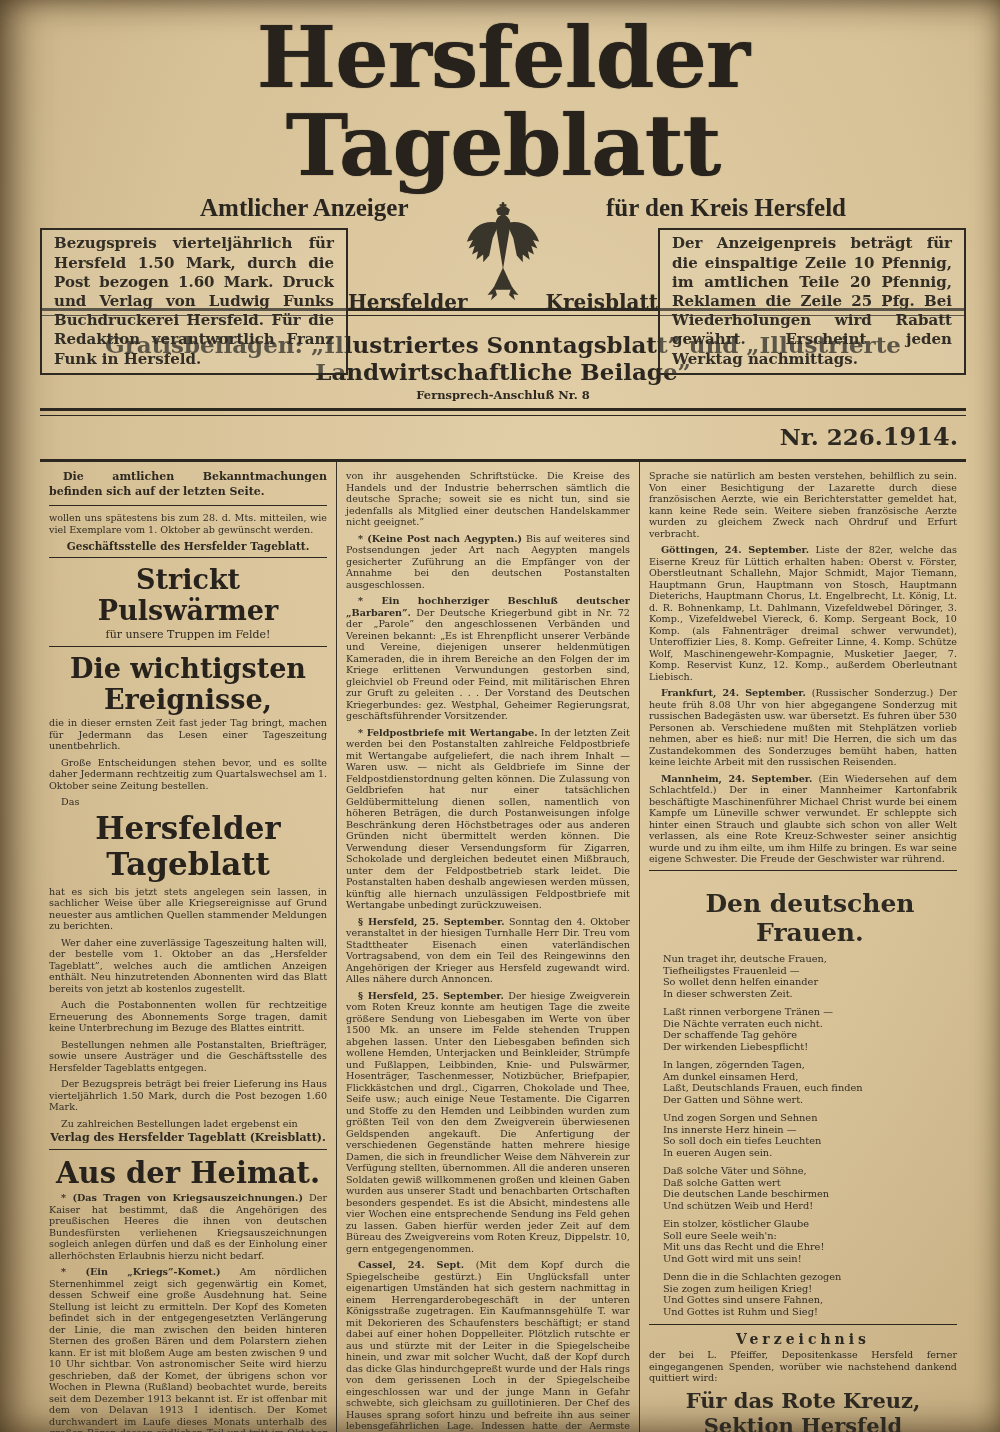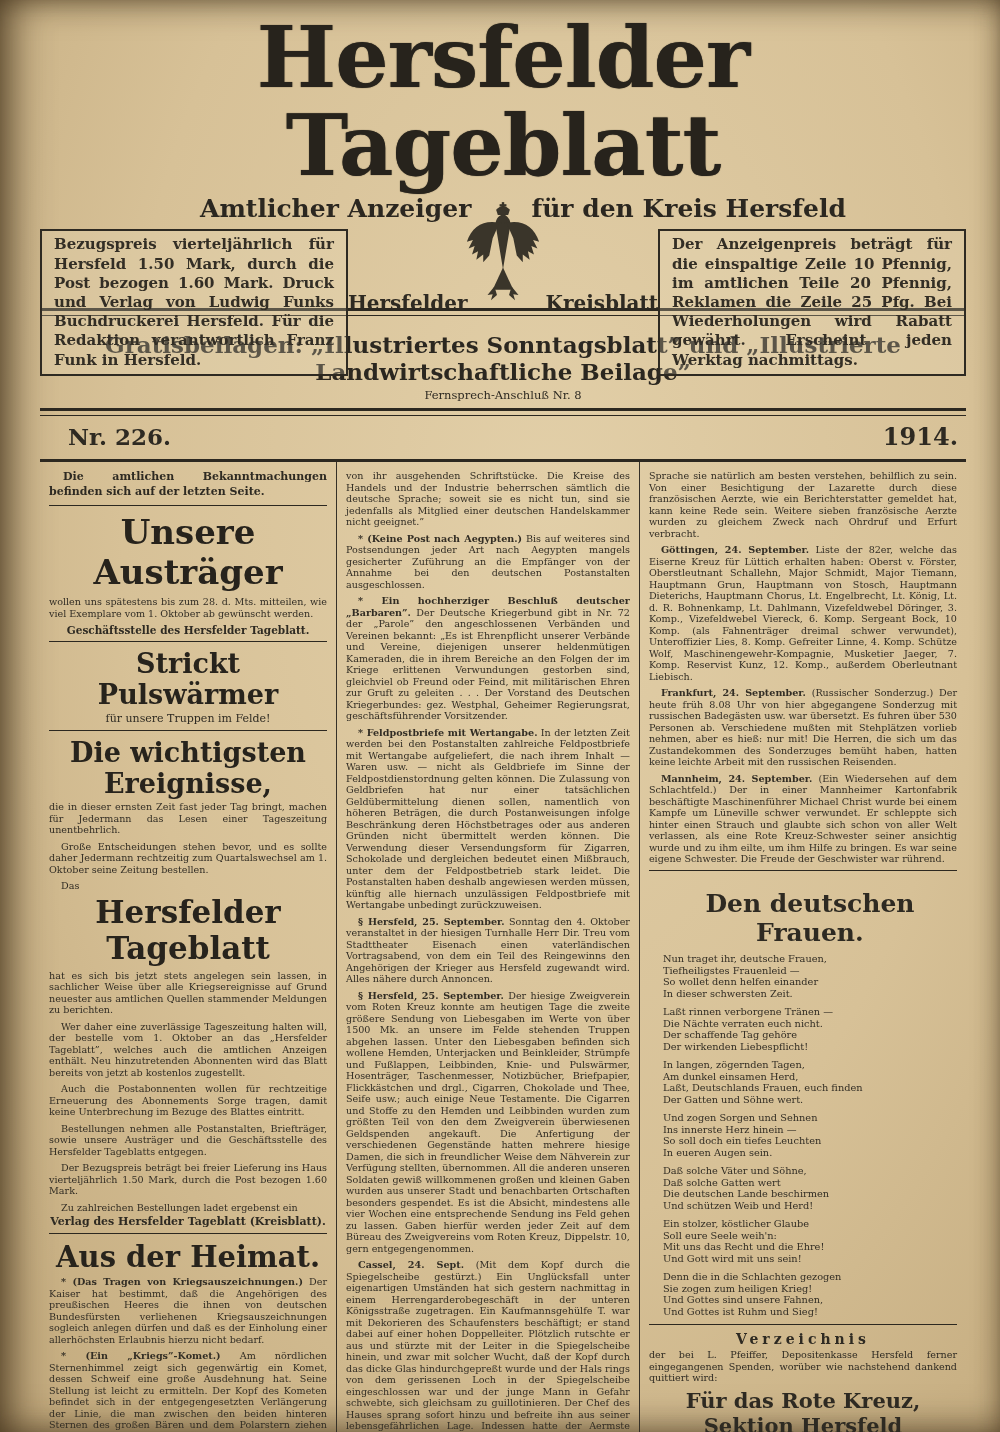--- a/index.html
+++ b/index.html
@@ -13,38 +13,38 @@
     font-family:"DejaVu Serif", serif;color:#2e2a22;
   }
   .inner{padding:10px 34px 0 40px;}
   
   .mast-title{
     margin:4px 0 0 0;text-align:center;font-size:84px;line-height:1.05;font-weight:bold;
     letter-spacing:-1px;color:#27231c;text-shadow:0 0 1px rgba(35,30,20,.85);
     font-family:"DejaVu Serif", serif;
   }
   .mast-mid{position:relative;margin-top:4px;height:108px;}
-  .subtitle-row{display:flex;justify-content:space-between;padding:0 120px;}
+  .subtitle-row{display:flex;justify-content:space-between;padding:0 120px;font-family:Liberation Serif, serif;}
   .subtitle-row span{font-size:25px;font-weight:bold;color:#2b2720;}
   .sub-left{margin-left:40px;}
   .boxes-row{display:flex;justify-content:space-between;align-items:center;margin-top:6px;}
   .info-box{
     width:318px;border:2px solid #2e2a22;padding:4px 12px;font-size:15px;line-height:1.28;
     font-weight:bold;text-align:justify;color:#332e25;background:rgba(235,222,190,.25);
   }
   .center-flank{display:flex;align-items:center;gap:78px;font-size:20px;font-weight:bold;}
   .eagle{position:absolute;left:50%;top:8px;transform:translateX(-50%);width:86px;height:100px;}
   
   .rule-double{border-top:3px solid #2c2820;border-bottom:1.5px solid #2c2820;height:4px;margin:6px 0 0 0;}
   .rule-thick{border-top:3.5px solid #2c2820;margin-top:4px;}
   
   .banner{text-align:center;margin-top:15px;}
   .banner-main{font-size:23px;font-weight:bold;color:#2b2720;}
-  .banner-sub{font-size:11.5px;font-weight:normal;margin-top:3px;}
-  .dateline{display:flex;align-items:baseline;justify-content:space-between;padding:6px 8px 4px 8px;margin-left:20px;}
+  .banner-sub{font-size:11.5px;font-weight:bold;margin-top:3px;}
+  .dateline{display:flex;align-items:baseline;justify-content:flex-end;padding:6px 8px 4px 8px;}
   .dl-nr{font-size:23px;font-weight:bold;}
   .dl-date{font-size:24px;font-weight:bold;letter-spacing:1px;}
   .dl-year{font-size:24px;font-weight:bold;}
   
   .columns{display:flex;align-items:stretch;height:1076px;overflow:hidden;}
   .col{padding:8px 9px 0 9px;overflow:hidden;}
   .col1{width:287px;}
   .col2{width:293px;border-left:1.5px solid #353027;}
   .col3{width:318px;border-left:1.5px solid #353027;}
   .par{margin:0 0 5px 0;font-size:9.6px;line-height:1.2;text-align:justify;text-indent:12px;color:#322d24;}
@@ -124,21 +124,20 @@
     </div>
 
     <div class="rule-thick"></div>
 
     <div class="columns">
 
       <div class="col col1">
         <p class="notice">Die amtlichen Bekanntmachungen befinden sich auf der letzten Seite.</p>
         <div class="sec-rule"></div>
 
-        <div class="h-xl">Unsere Austräger</div>
         <p class="par" style="text-indent:0">wollen uns spätestens bis zum 28. d. Mts. mitteilen, wie viel Exemplare vom 1. Oktober ab gewünscht werden.</p>
         <div class="sig">Geschäftsstelle des Hersfelder Tageblatt.</div>
         <div class="sec-rule"></div>
 
         <div class="h-lg">Strickt Pulswärmer</div>
         <div class="centered-sub">für unsere Truppen im Felde!</div>
         <div class="sec-rule"></div>
 
         <div class="h-lg">Die wichtigsten Ereignisse,</div>
         <p class="par" style="text-indent:0">die in dieser ernsten Zeit fast jeder Tag bringt, machen für Jedermann das Lesen einer Tageszeitung unentbehrlich.</p>

